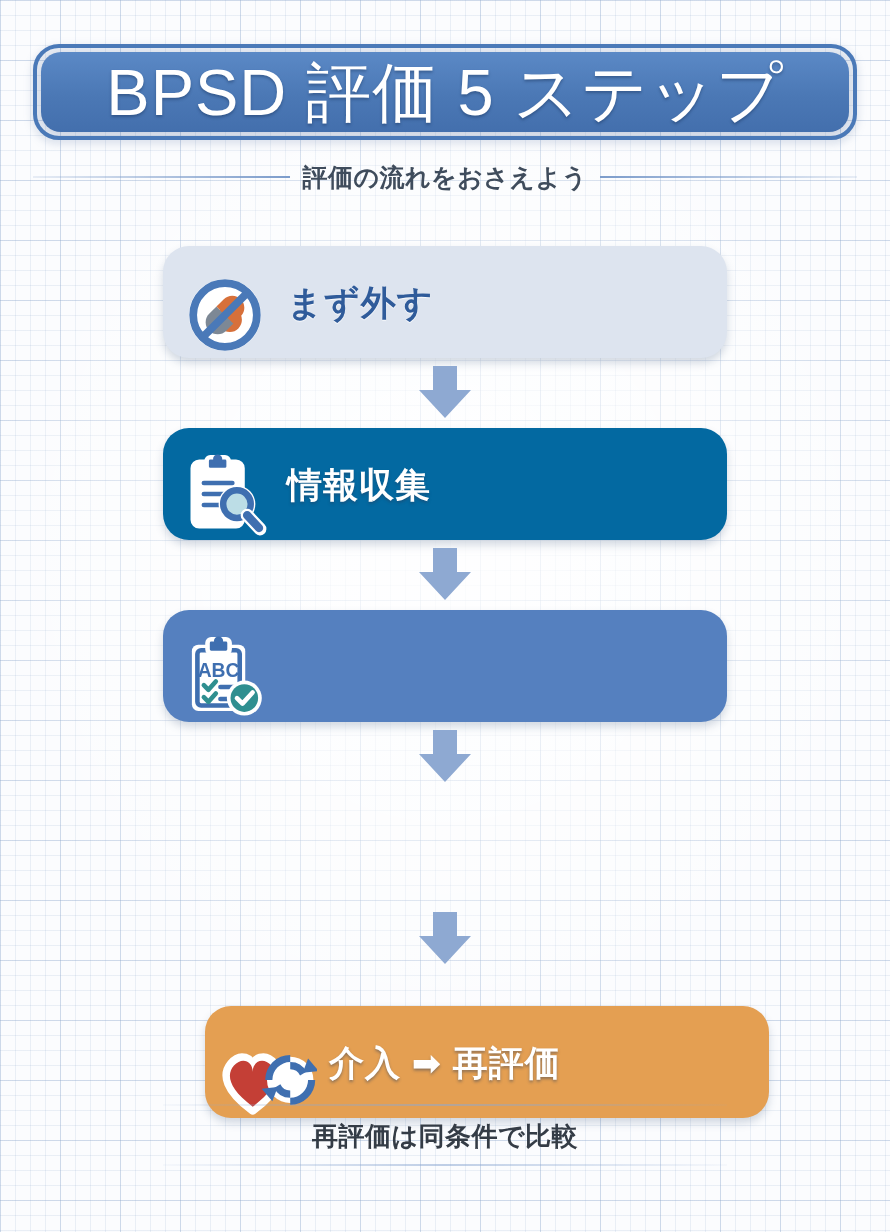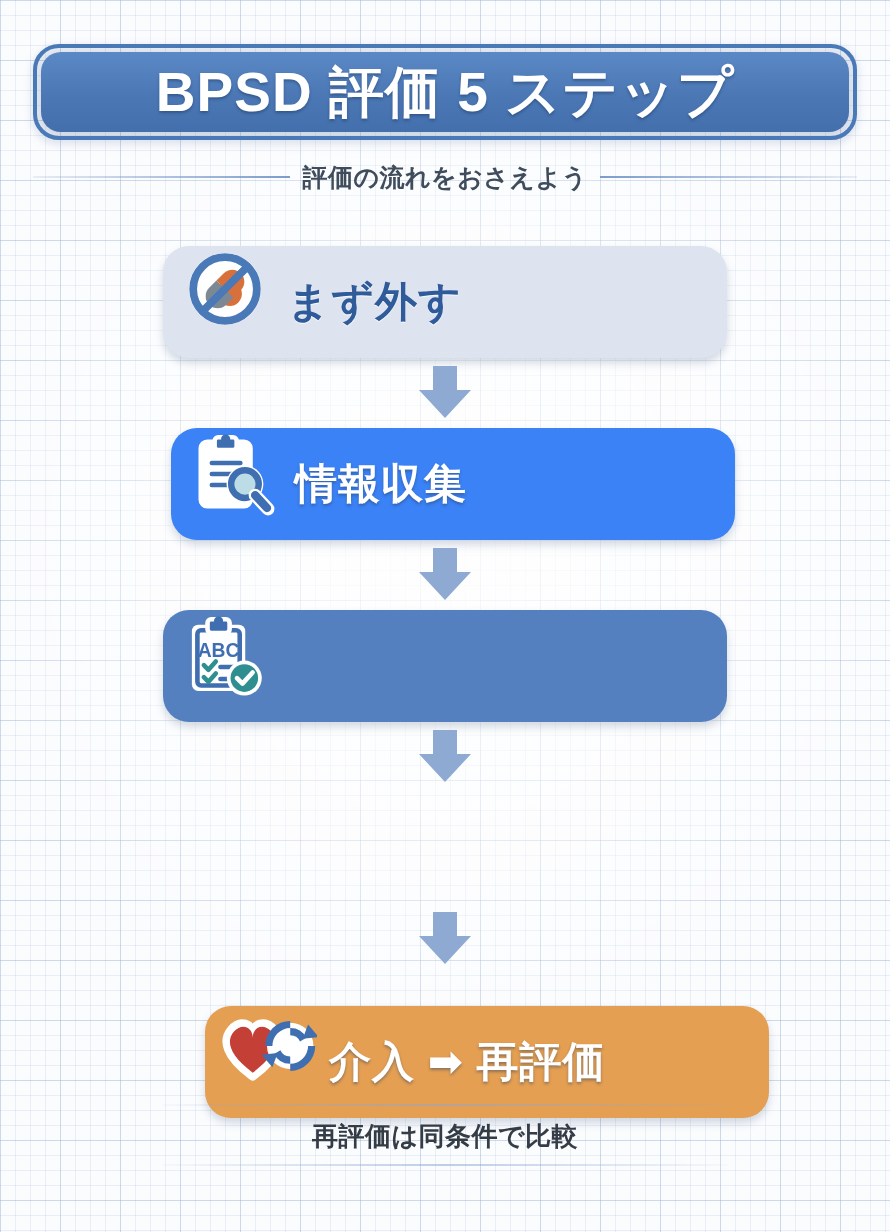--- a/index.html
+++ b/index.html
@@ -63,22 +63,22 @@
     height: 100%;
     box-sizing: border-box;
     border-radius: 20px;
     background: linear-gradient(180deg, #5b89c6 0%, #4b78b5 55%, #436fad 100%);
     display: flex;
     align-items: center;
     justify-content: center;
   }
   #title-text {
     color: #ffffff;
-    font-size: 55px;
-    font-weight: bold;
+    font-size: 65px;
+    font-weight: normal;
     letter-spacing: 1px;
     line-height: 1;
     text-shadow: 0 2px 3px rgba(25,50,90,0.45);
     white-space: nowrap;
   }
 
   
   #subtitle-row {
     position: absolute;
     left: 33px;
@@ -115,25 +115,25 @@
     border-radius: 26px;
     display: flex;
     align-items: center;
     box-shadow: 0 5px 9px rgba(60,85,125,0.22);
   }
   .step-icon {
     width: 124px;
     min-width: 124px;
     height: 112px;
     display: flex;
-    align-items: flex-start;
+    align-items: flex-end;
     justify-content: center;
   }
   .step-label {
-    font-size: 42px;
+    font-size: 35px;
     font-weight: bold;
     line-height: 1;
     letter-spacing: 1px;
     white-space: nowrap;
   }
   .label-light {
     color: #ffffff;
     text-shadow: 0 2px 3px rgba(40,60,90,0.45);
   }
   .label-dark {
@@ -187,21 +187,21 @@
     </div>
     <div class="step-label label-dark">まず外す</div>
   </div>
 
   <div class="flow-arrow" style="top:366px;">
     <svg width="64" height="54" viewBox="0 0 64 54">
       <path d="M20 0 h24 v24 h14 L32 52 L6 24 h14 z" fill="#8ea9d2"></path>
     </svg>
   </div>
 
-  <div class="step-card" style="top:428px; background:#3b82f6;margin-left:8px;">
+  <div class="step-card" style="top:428px; background:#0369a1;">
     <div class="step-icon">
       <svg width="92" height="92" viewBox="0 0 100 100">
         <g stroke="#ffffff" stroke-width="7" fill="#ffffff" stroke-linejoin="round">
           <rect x="16" y="16" width="52" height="68" rx="6"></rect>
         </g>
         <rect x="19" y="19" width="46" height="62" rx="4" fill="#ffffff"></rect>
         <rect x="30" y="10" width="24" height="14" rx="4" fill="#3f6fb0" stroke="#ffffff" stroke-width="5"></rect>
         <circle cx="42" cy="12" r="5" fill="#3f6fb0"></circle>
         <g stroke="#3f6fb0" stroke-width="5" stroke-linecap="round">
           <line x1="27" y1="38" x2="58" y2="38"></line>

